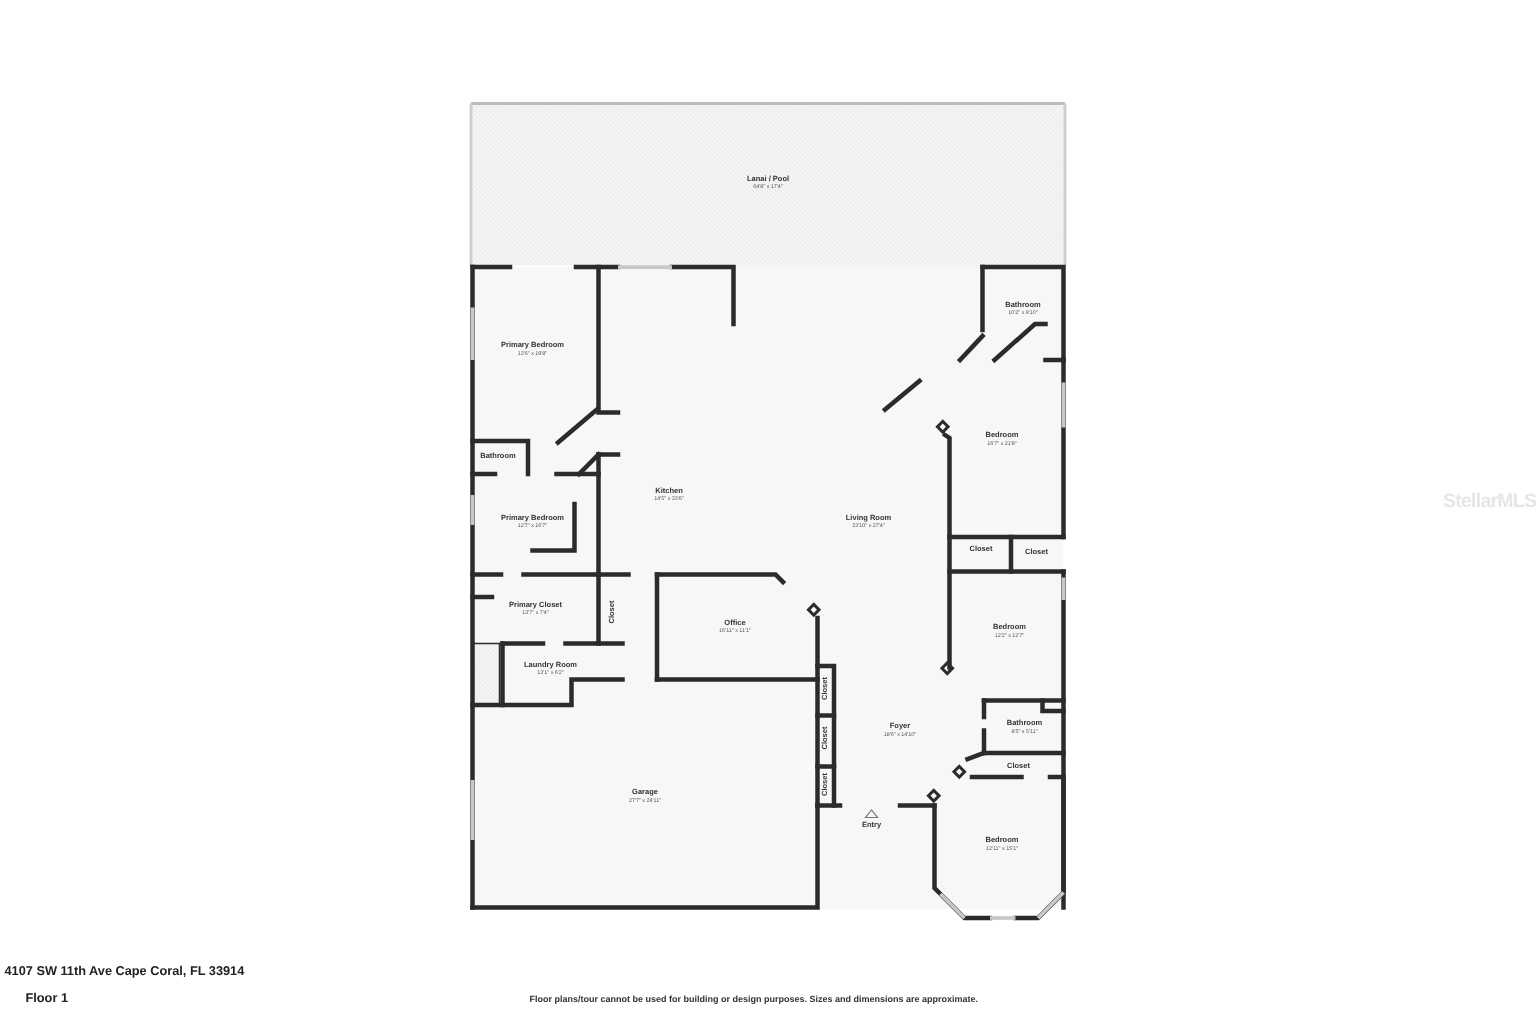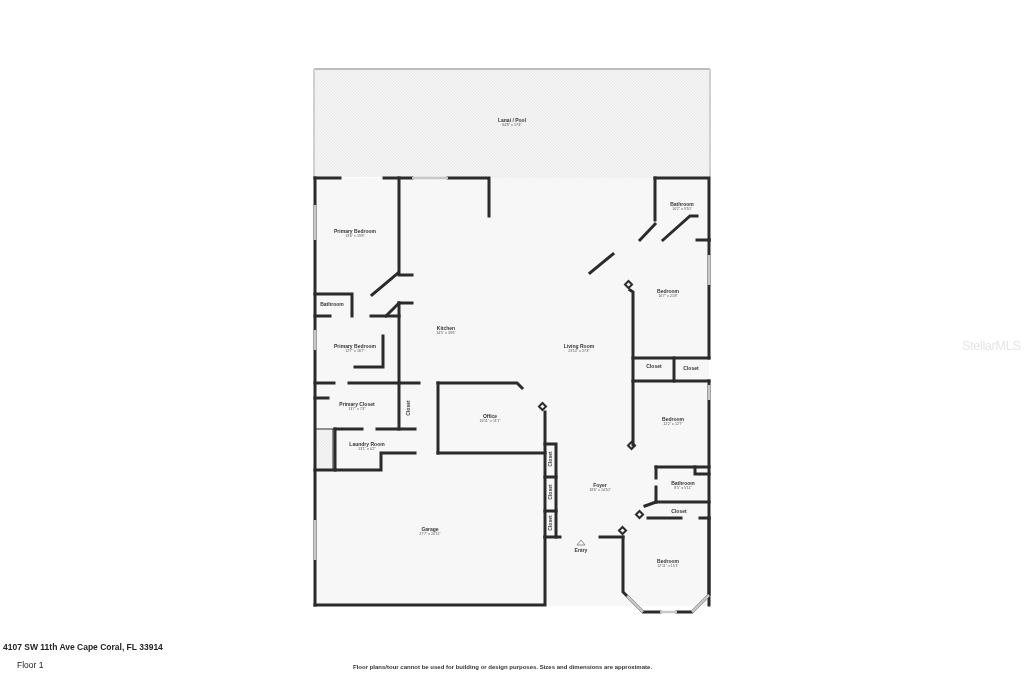--- a/index.html
+++ b/index.html
@@ -3,23 +3,23 @@
 <meta charset="utf-8">
 <style>
   html, body { margin:0; padding:0; }
   body { width:1024px; height:682px; background:#ffffff; position:relative; overflow:hidden; font-family:"Liberation Sans", sans-serif; }
   #plan { position:absolute; left:0; top:0; }
   .lbl { position:absolute; text-align:center; transform:translate(-50%,-50%); color:#333; white-space:nowrap; }
   .lbl .n { display:block; font-size:5px; font-weight:bold; line-height:6px; }
   .lbl .d { display:block; font-size:3.6px; line-height:5px; color:#555; }
   .vlbl { position:absolute; font-size:5px; font-weight:bold; color:#333; transform:translate(-50%,-50%) rotate(-90deg); white-space:nowrap; }
   .addr { position:absolute; left:3px; top:642px; font-size:8.5px; font-weight:bold; color:#222; }
-  .floor { position:absolute; left:17px; top:660px; font-size:8.5px; font-weight:normal; color:#222; }
+  .floor { position:absolute; left:17px; top:660px; font-size:8.5px; font-weight:bold; color:#222; }
   .disc { position:absolute; left:353px; top:664px; font-size:6px; font-weight:bold; color:#333; }
-  .wm { position:absolute; left:962px; top:338px; font-size:13px; font-weight:normal; color:#e6e6e6; letter-spacing:-0.5px; }
+  .wm { position:absolute; left:962px; top:326px; font-size:13px; font-weight:bold; color:#e6e6e6; letter-spacing:-0.5px; }
 </style>
 </head>
 <body>
 
 <svg id="plan" width="1024" height="682" viewBox="0 0 1024 682">
   <defs>
     <pattern id="hatch" width="3" height="3" patternUnits="userSpaceOnUse">
       <rect width="3" height="3" fill="#f4f4f4"></rect>
       <path d="M0 0 L3 3" stroke="#e3e3e3" stroke-width="0.5"></path>
     </pattern>

